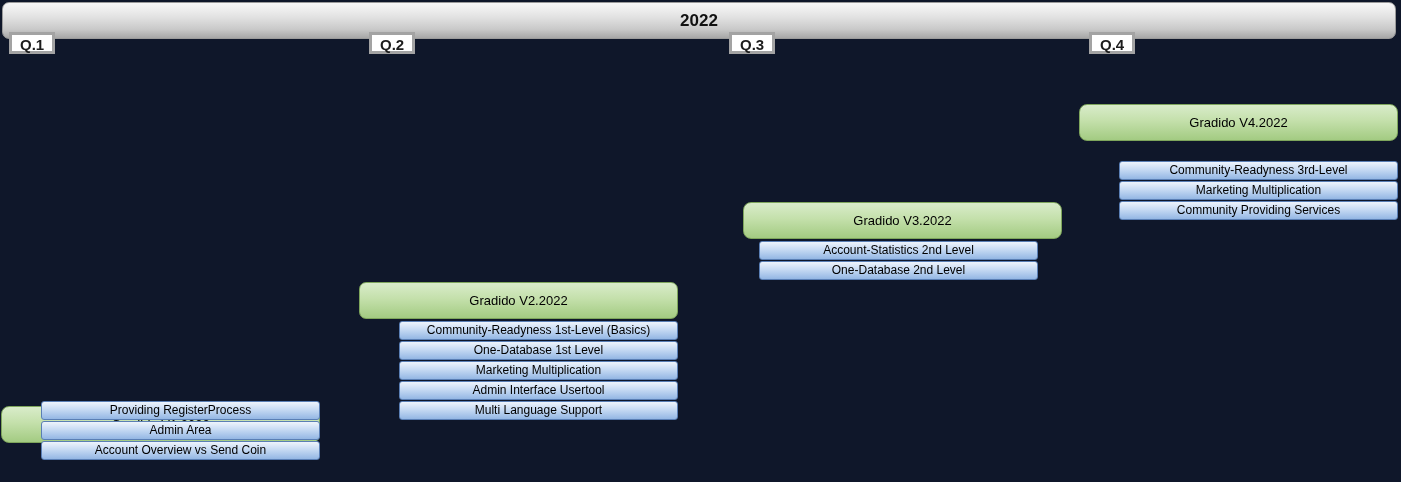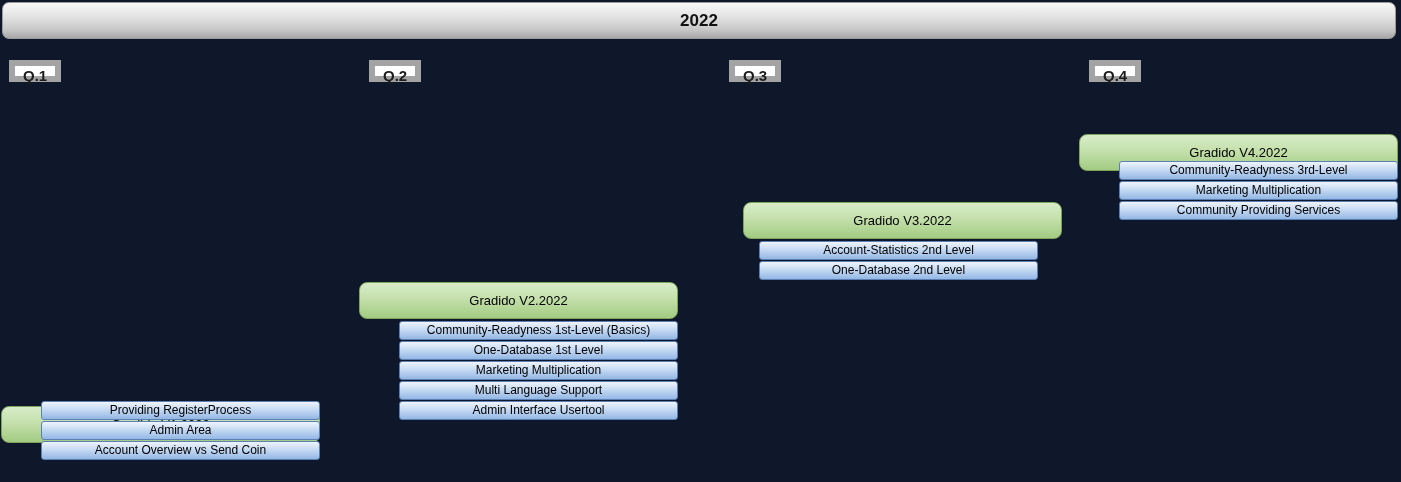--- a/index.html
+++ b/index.html
@@ -26,25 +26,25 @@
     background:linear-gradient(180deg,#f8f8f8 0%, #e2e2e2 40%, #c9c9c9 75%, #a7a7a7 100%);
     text-align:center;
     line-height:35px;
     font-size:17px;
     font-weight:bold;
     color:#111;
   }
   
   .qlabel{
     position:absolute;
-    top:60px;
+    top:32px;
     height:22px;
     box-sizing:border-box;
     background:#ffffff;
-    border:6px solid #a3a3a3;
+    border:3px solid #a3a3a3;
     padding:0 8px;
     font-size:15px;
     font-weight:bold;
     line-height:20px;
     color:#1c1c1c;
   }
   .qlabel.q1{left:9px;}
   .qlabel.q2{left:369px;}
   .qlabel.q3{left:729px;}
   .qlabel.q4{left:1089px;}
@@ -55,23 +55,23 @@
     box-sizing:border-box;
     border:1px solid #7ea55c;
     border-radius:8px;
     background:linear-gradient(180deg,#d9ecca 0%, #c4e0ab 45%, #a3cb82 100%);
     text-align:center;
     line-height:35px;
     font-size:13px;
     color:#000;
   }
   .release.g1{left:1px;  top:362px;margin-top:44px;}
-  .release.g2{left:359px;top:282px;}
+  .release.g2{left:359px;top:282px;border-radius:7px;}
   .release.g3{left:743px;top:202px;}
-  .release.g4{left:1079px;top:134px;}
+  .release.g4{left:1079px;top:104px;}
   
   .milestones{
     position:absolute;
     width:279px;
   }
   .milestones.g1{left:41px;  top:401px;}
   .milestones.g2{left:399px; top:321px;}
   .milestones.g3{left:759px; top:241px;}
   .milestones.g4{left:1119px;top:161px;}
   .milestone{
@@ -106,22 +106,22 @@
     <div class="milestone">Providing RegisterProcess</div>
     <div class="milestone">Admin Area</div>
     <div class="milestone">Account Overview vs Send Coin</div>
   </div>
 
   <div class="release g2">Gradido V2.2022</div>
   <div class="milestones g2">
     <div class="milestone">Community-Readyness 1st-Level (Basics)</div>
     <div class="milestone">One-Database 1st Level</div>
     <div class="milestone">Marketing Multiplication</div>
+    <div class="milestone">Admin Interface Usertool</div>
     <div class="milestone">Multi Language Support</div>
-    <div class="milestone">Admin Interface Usertool</div>
   </div>
 
   <div class="release g3">Gradido V3.2022</div>
   <div class="milestones g3">
     <div class="milestone">Account-Statistics 2nd Level</div>
     <div class="milestone">One-Database 2nd Level</div>
   </div>
 
   <div class="release g4">Gradido V4.2022</div>
   <div class="milestones g4">

